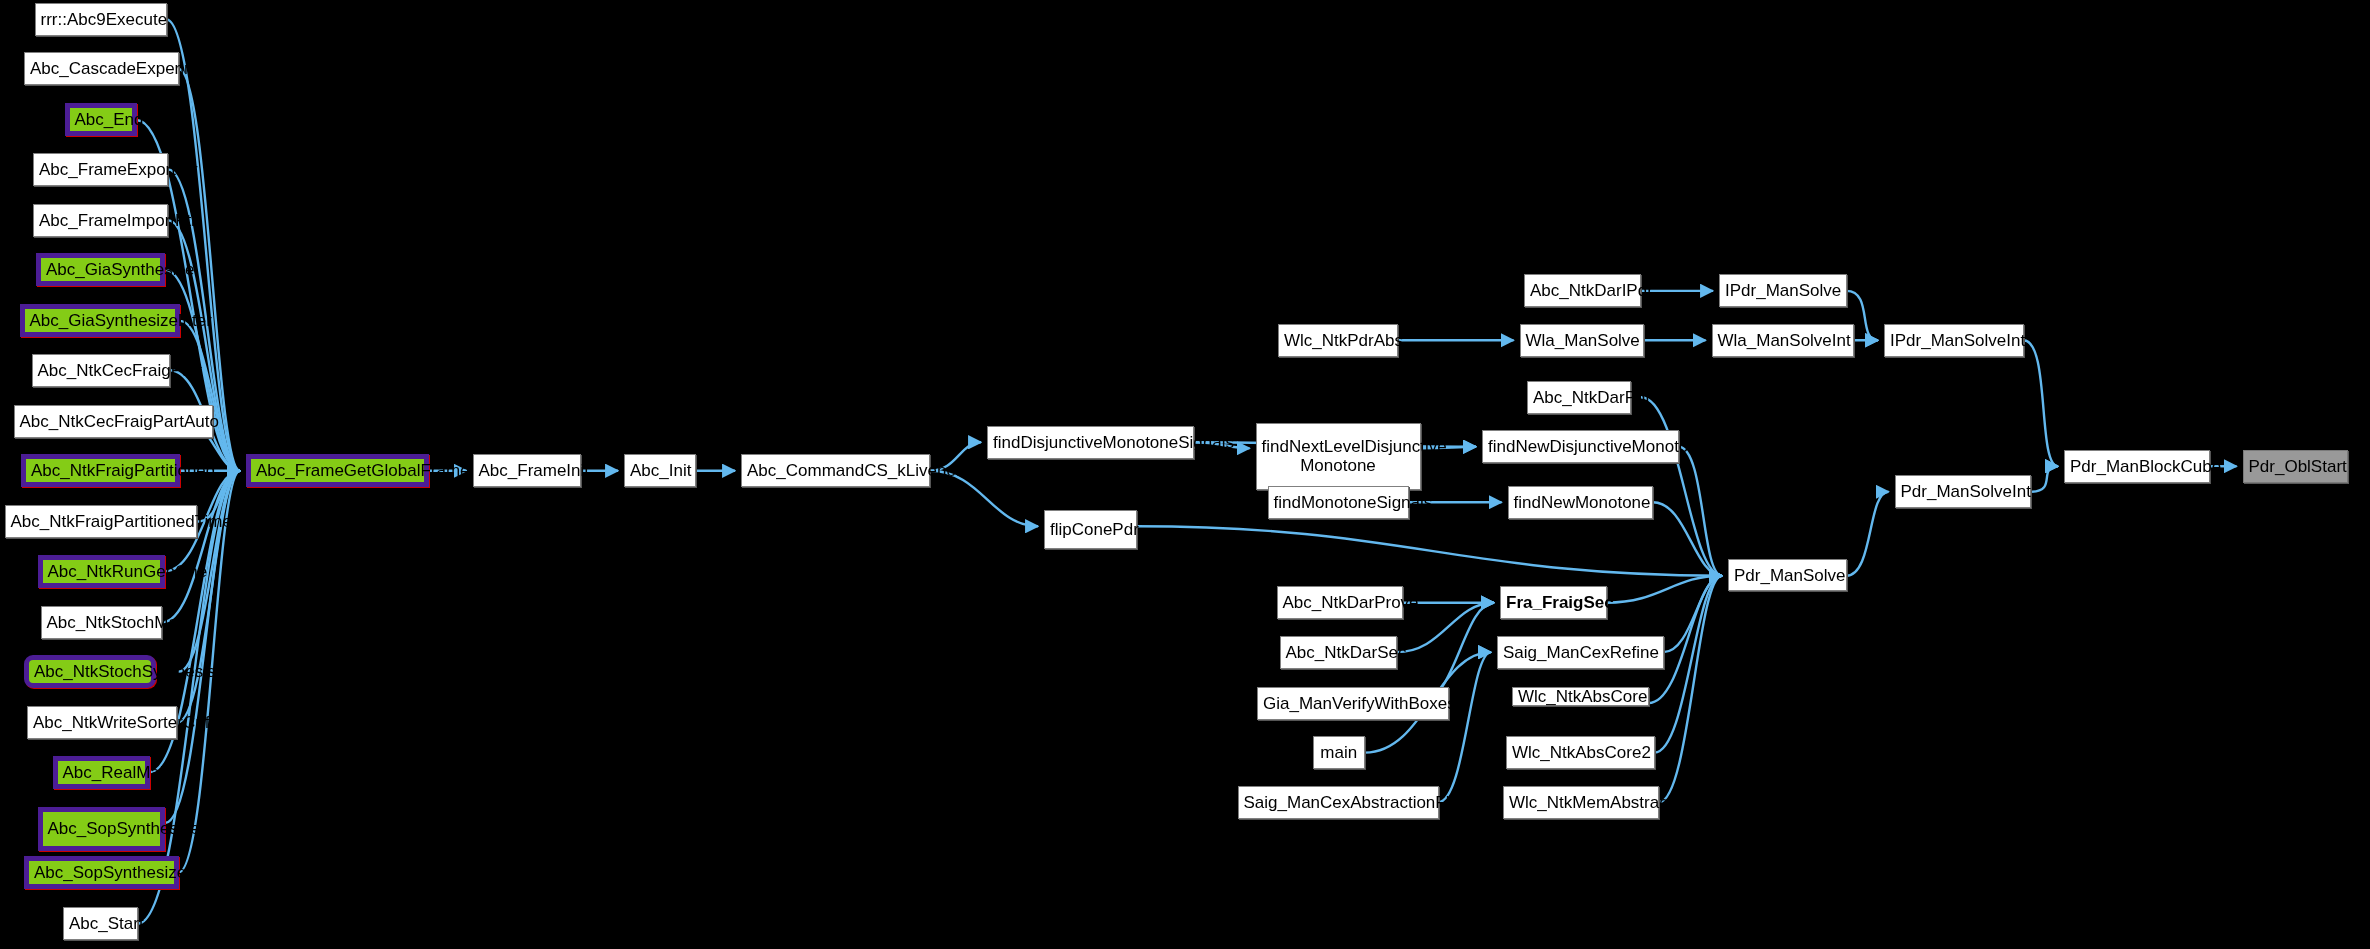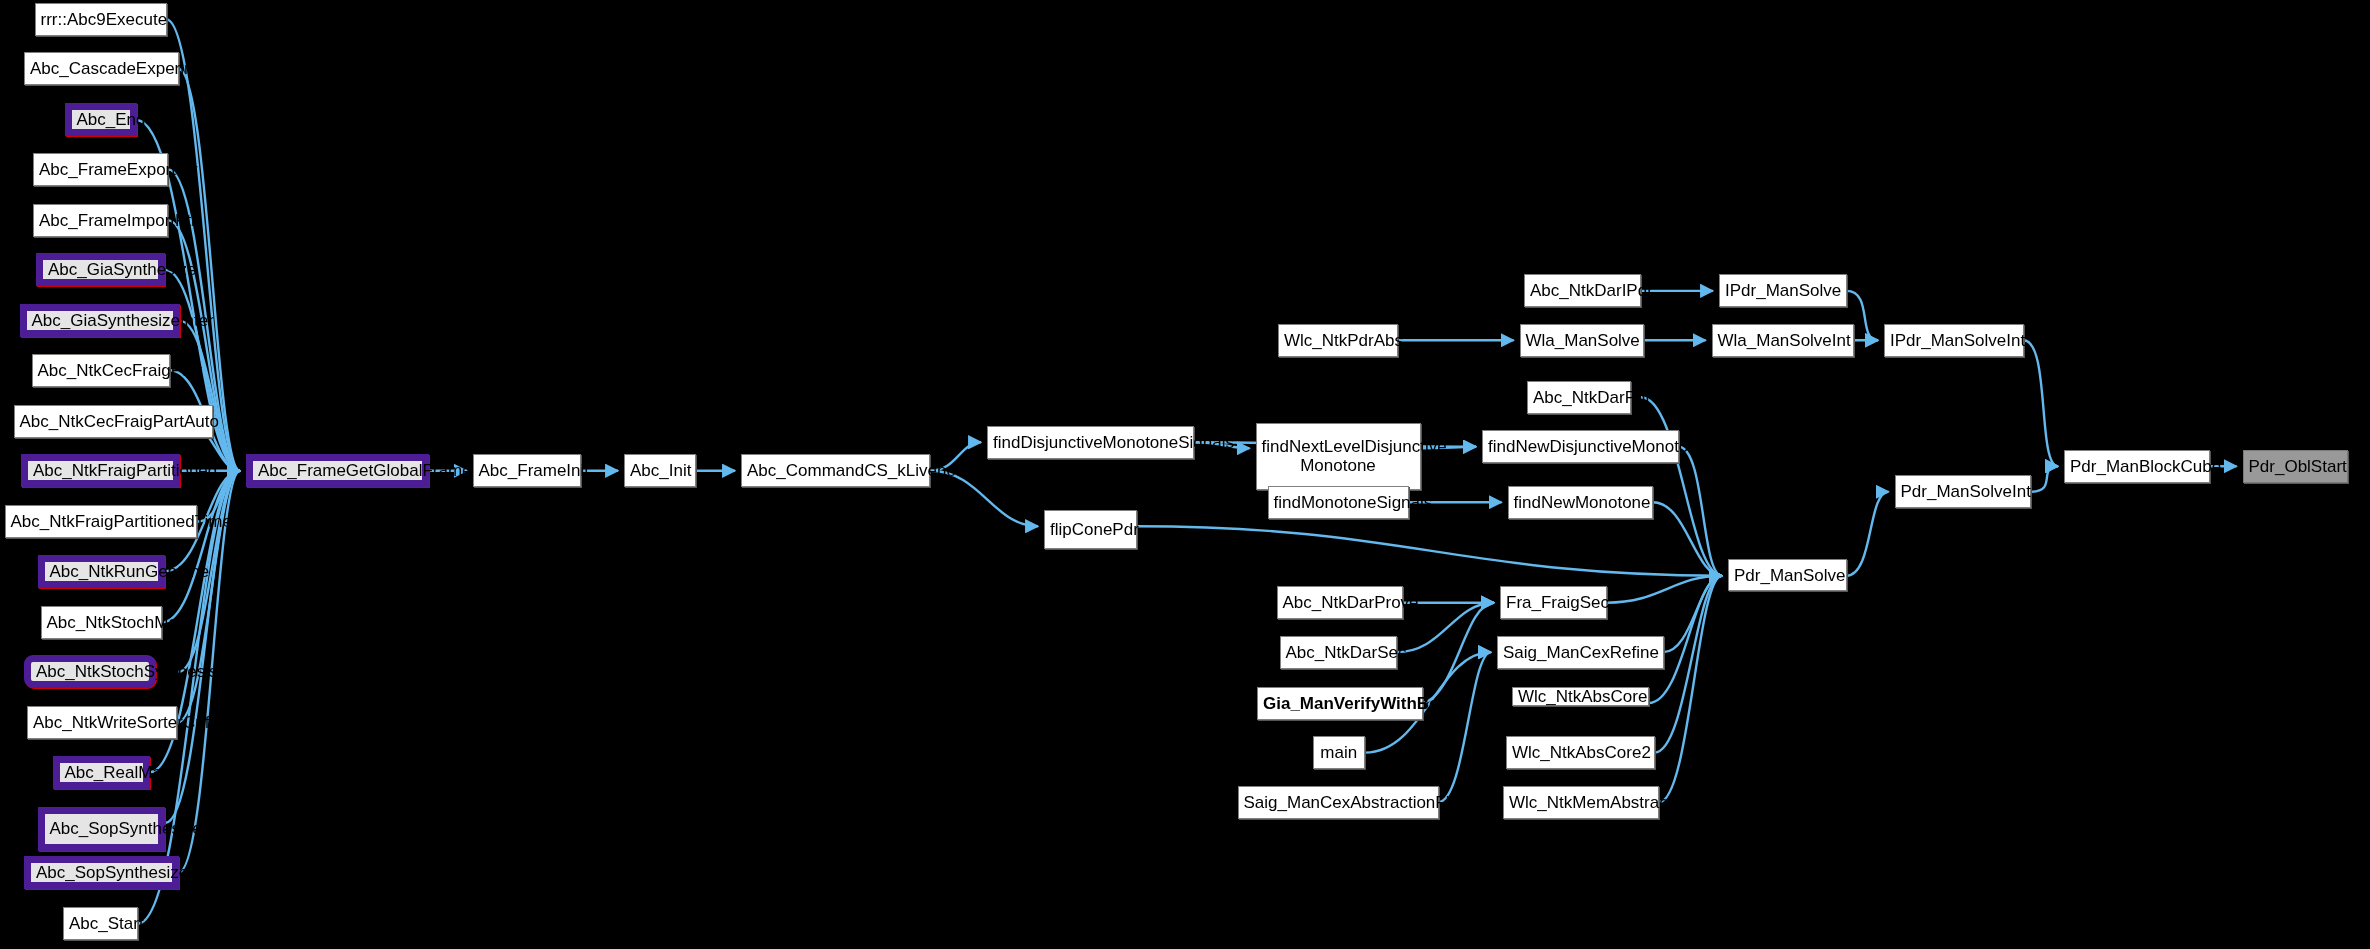--- a/index.html
+++ b/index.html
@@ -37,22 +37,22 @@
     z-index: 5;
   }
   
   .node.plain {
     background: #ffffff;
     border: 1px solid #808080;
     box-shadow: 1px 1px 0 0 #555555;
   }
   
   .node.hl {
-    background: #e5e5e5;
-    border: 7px solid #4c1d95;
+    background: #84cc16;
+    border: 5px solid #4c1d95;
     box-shadow: 1px 1px 0 0 #cc0000;
     text-align: right;
   }
   
   .node.cur {
     background: #999999;
     border: 1px solid #7a7a7a;
     box-shadow: 1px 1px 0 0 #5a5a5a;
   }
   .node .lbl { display: block; width: 100%; }
@@ -157,23 +157,23 @@
       <div class="node plain" style="left: 1278px; top: 323.829px; width: 120px; height: 32.9826px;"><span class="lbl">Wlc_NtkPdrAbs</span></div>
       <div class="node plain" style="left: 1519.5px; top: 323.829px; width: 124.5px; height: 32.9826px;"><span class="lbl">Wla_ManSolve</span></div>
       <div class="node plain" style="left: 1711.5px; top: 323.829px; width: 142.5px; height: 32.9826px;"><span class="lbl">Wla_ManSolveInt</span></div>
       <div class="node plain" style="left: 1884px; top: 323.829px; width: 139.5px; height: 32.9826px;"><span class="lbl">IPdr_ManSolveInt</span></div>
       <div class="node plain" style="left: 1527px; top: 380.799px; width: 104px; height: 32.9826px;"><span class="lbl">Abc_NtkDarPdr</span></div>
       <div class="node plain" style="left: 1728px; top: 559.205px; width: 118.5px; height: 32px;"><span class="lbl">Pdr_ManSolve</span></div>
       <div class="node plain" style="left: 1894.5px; top: 475.25px; width: 136.5px; height: 32.9826px;"><span class="lbl">Pdr_ManSolveInt</span></div>
       <div class="node plain" style="left: 2064px; top: 449.763px; width: 145.5px; height: 32.9826px;"><span class="lbl">Pdr_ManBlockCube</span></div>
       <div class="node cur" style="left: 2242.5px; top: 449.763px; width: 105px; height: 32.9826px;"><span class="lbl">Pdr_OblStart</span></div>
       <div class="node plain" style="left: 1276.5px; top: 586.191px; width: 126px; height: 32.9826px;"><span class="lbl">Abc_NtkDarProve</span></div>
-      <div class="node plain" style="left: 1500px; top: 586.191px; width: 106.5px; height: 32.9826px;"><span class="lbl">Fra_FraigSec</span></div>
+      <div class="node plain" style="left: 1500px; top: 586.191px; width: 106.5px; height: 32.9826px; font-weight: bold;"><span class="lbl">Fra_FraigSec</span></div>
       <div class="node plain" style="left: 1279.5px; top: 635.665px; width: 117px; height: 32.9826px;"><span class="lbl">Abc_NtkDarSec</span></div>
       <div class="node plain" style="left: 1497px; top: 635.665px; width: 166.5px; height: 32.9826px;"><span class="lbl">Saig_ManCexRefine</span></div>
-      <div class="node plain" style="left: 1257px; top: 686.638px; width: 166px; height: 32.9826px; font-weight: bold;"><span class="lbl">Gia_ManVerifyWithBoxes</span></div>
+      <div class="node plain" style="left: 1257px; top: 686.638px; width: 192px; height: 32.9826px;"><span class="lbl">Gia_ManVerifyWithBoxes</span></div>
       <div class="node plain" style="left: 1512px; top: 686.638px; width: 136.5px; height: 19px; align-items: center;"><span class="lbl">Wlc_NtkAbsCore</span></div>
       <div class="node plain" style="left: 1312.5px; top: 736.112px; width: 52.5px; height: 32.9826px;"><span class="lbl">main</span></div>
       <div class="node plain" style="left: 1506px; top: 736.112px; width: 148.5px; height: 32.9826px;"><span class="lbl">Wlc_NtkAbsCore2</span></div>
       <div class="node plain" style="left: 1237.5px; top: 785.586px; width: 201px; height: 32.9826px;"><span class="lbl">Saig_ManCexAbstractionFlops</span></div>
       <div class="node plain" style="left: 1503px; top: 785.586px; width: 156px; height: 32.9826px;"><span class="lbl">Wlc_NtkMemAbstract</span></div>
     </div>
 </div>
 
 </body></html>

